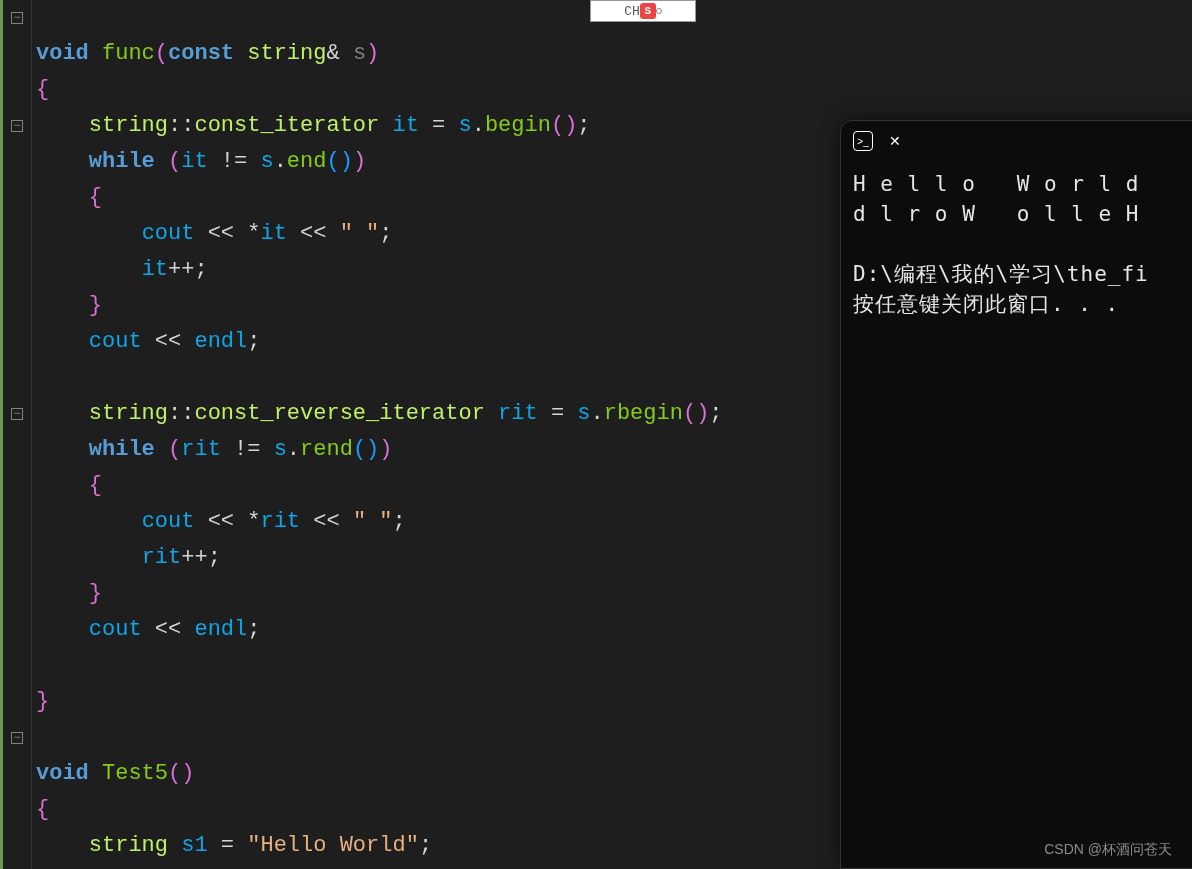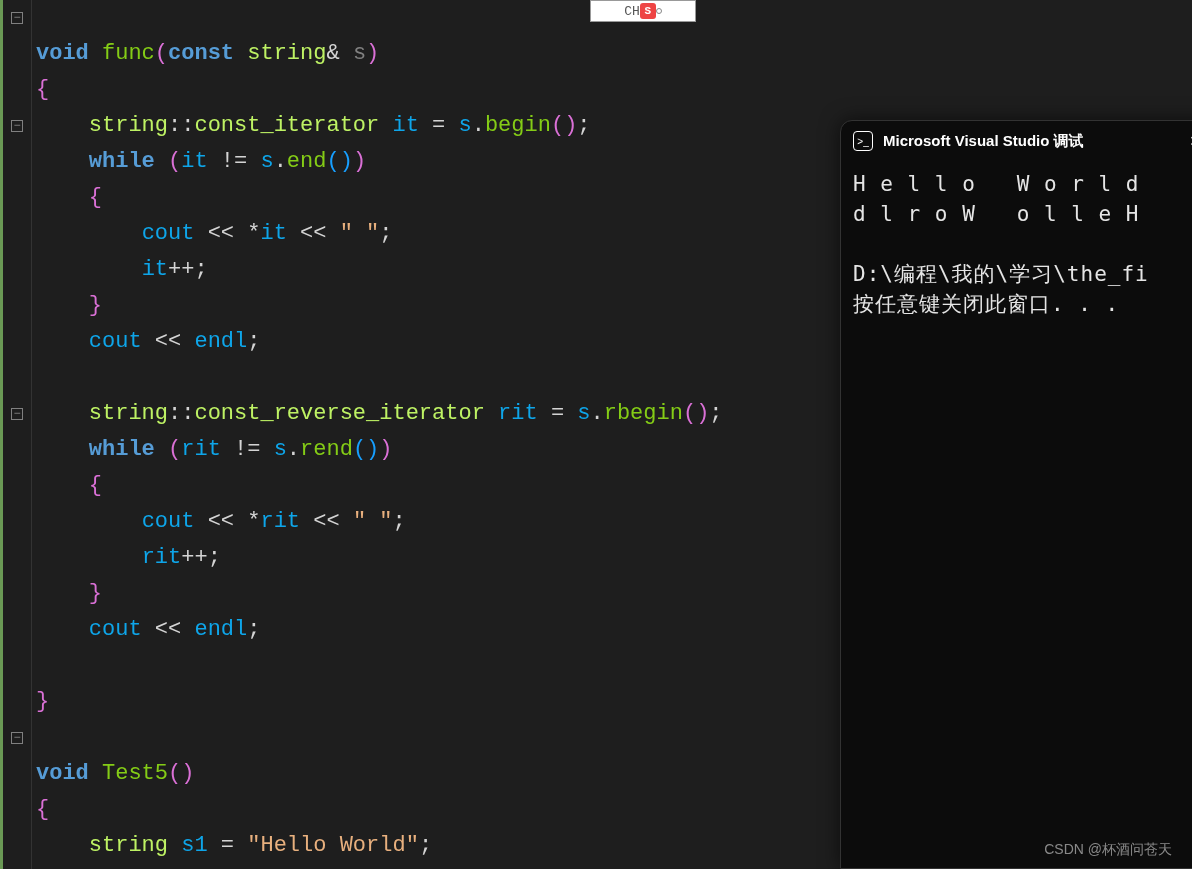--- a/index.html
+++ b/index.html
@@ -185,21 +185,20 @@
 
 <div class="ime-badge">
   <span>CH</span>
   <span class="b">S</span>
   <span style="width:6px;height:6px;border:1px solid #888;border-radius:50%"></span>
 </div>
 
 <div class="console">
   <div class="console-titlebar">
     <div class="console-icon">&gt;_</div>
-    <div class="console-title">Microsoft Visual Studio 调试</div>
     <div class="console-close">✕</div>
   </div>
   <div class="console-body"><span>H e l l o   W o r l d</span>
 <span>d l r o W   o l l e H</span>
 <span></span>
 <span>D:\编程\我的\学习\the_fi</span>
 <span>按任意键关闭此窗口. . .</span></div>
 </div>
 
 <div class="watermark">CSDN @杯酒问苍天</div>

